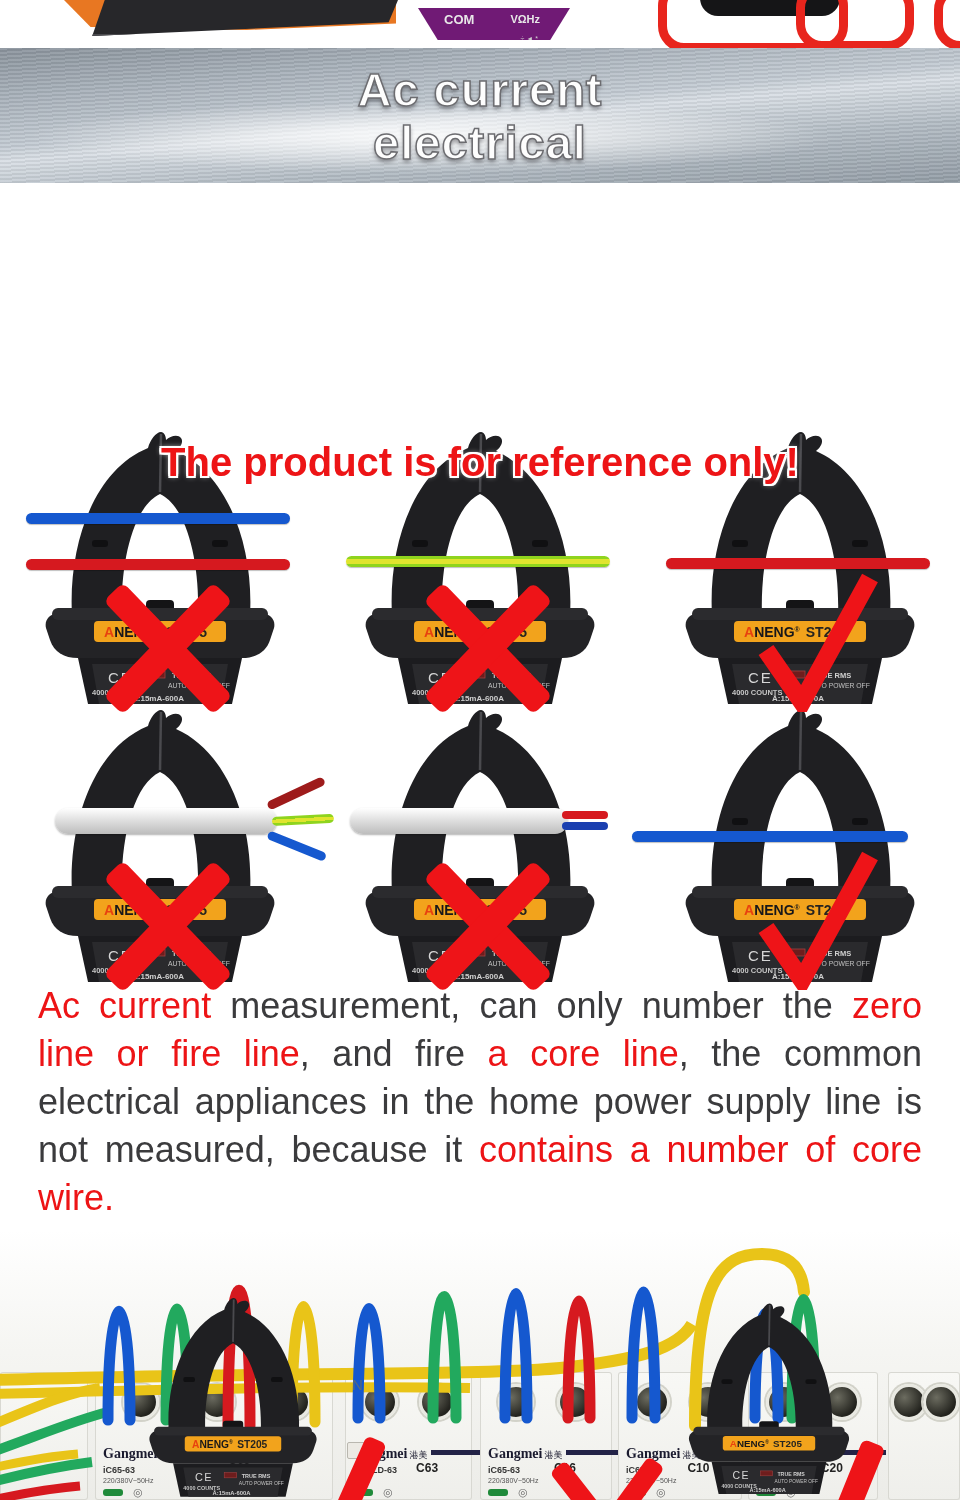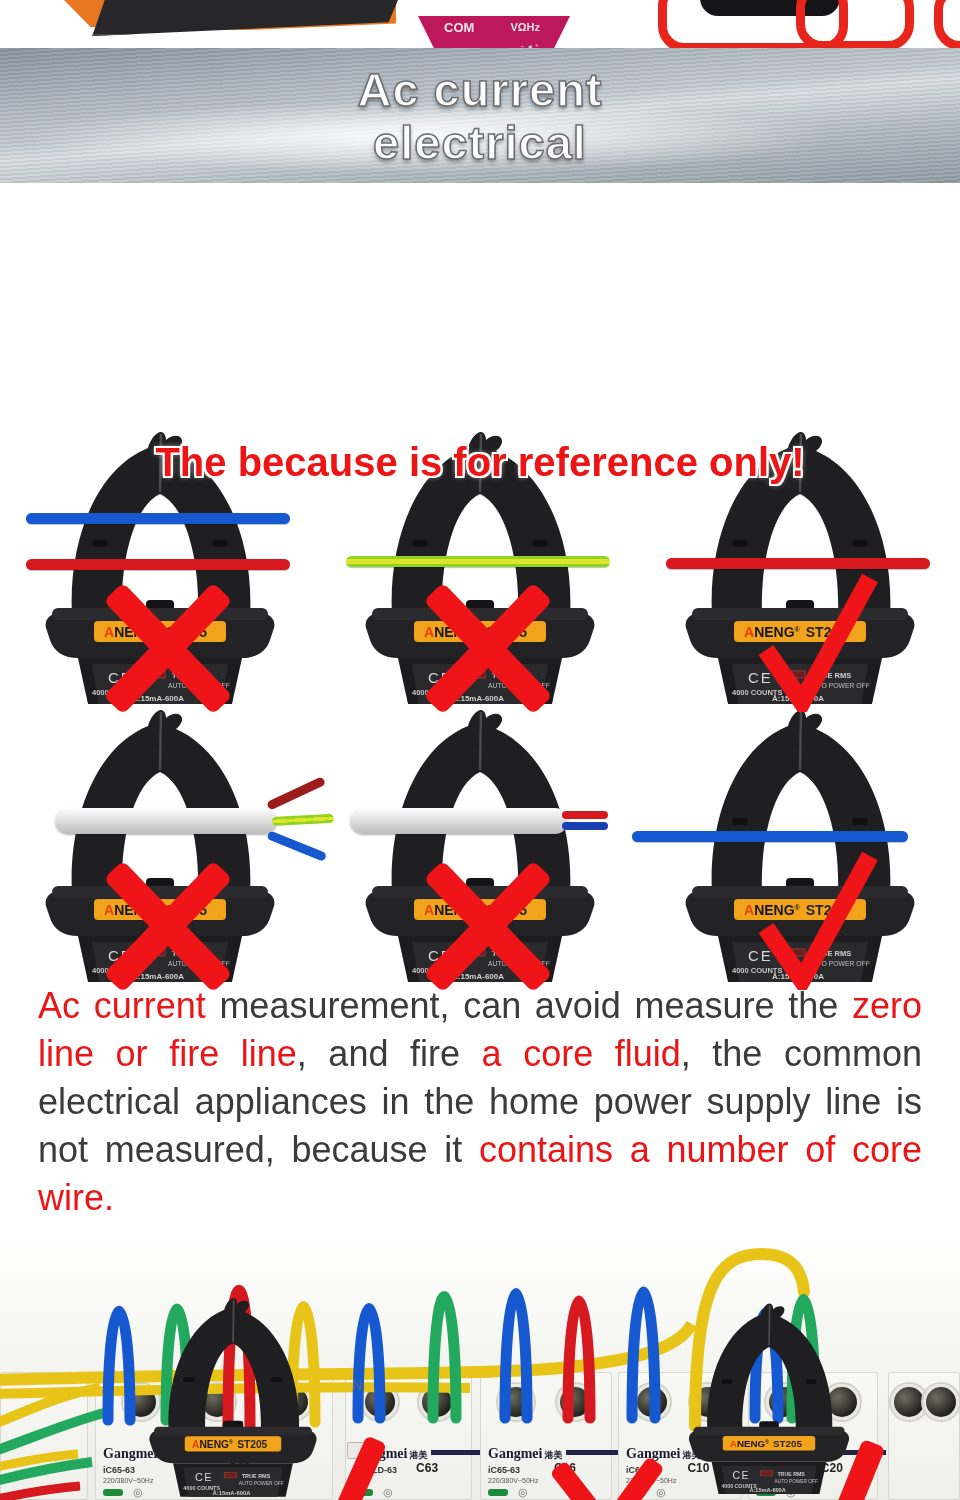--- a/index.html
+++ b/index.html
@@ -5,21 +5,21 @@
   html,body{margin:0;padding:0;background:#fff}
   .page{position:relative;width:960px;height:1500px;overflow:hidden;background:#fff;
         font-family:"Liberation Sans",sans-serif}
 
   
   .top-strip{position:absolute;top:0;left:0;width:960px;height:46px}
   .box-orange{position:absolute;left:64px;top:0;width:332px;height:30px;background:#e87722;
               clip-path:polygon(0 0,100% 0,100% 78%,55% 100%,8% 90%)}
   .box-dark{position:absolute;left:86px;top:0;width:312px;height:34px;background:#27272a;
             clip-path:polygon(6% 0,100% 0,97% 62%,2% 100%);border-bottom:2px solid #4a4a4e}
-  .meter-bottom{position:absolute;left:418px;top:16px;width:152px;height:40px;background:#be185d;
+  .meter-bottom{position:absolute;left:418px;top:8px;width:152px;height:32px;background:#701a75;
                 clip-path:polygon(0 0,100% 0,87% 100%,13% 100%);color:#e8e8e8}
   .meter-bottom .com{position:absolute;left:26px;top:4px;font-size:13px;font-weight:bold}
   .meter-bottom .vblock{position:absolute;right:30px;top:1px;text-align:right}
   .meter-bottom .vohz{font-size:11px;font-weight:bold}
   .meter-bottom .picons{font-size:7px;letter-spacing:2px;color:#cfcfcf}
   .red-blob{position:absolute;left:700px;top:-6px;width:140px;height:22px;background:#151517;
             border-radius:0 0 18px 18px}
   .red-ring{position:absolute;border:9px solid #e8251d;border-radius:26px}
   .ring1{left:658px;top:-20px;width:172px;height:54px}
   .ring2{left:796px;top:-18px;width:100px;height:50px}
@@ -71,21 +71,21 @@
          background:linear-gradient(#ffffff,#f5f5f2 45%,#ececе8 100%)}
   .photo{background:linear-gradient(#ffffff,#f5f5f2 45%,#ecece8 100%)}
   .breakers{position:absolute;top:142px;left:0;width:960px;height:128px;z-index:1}
   .breaker{position:absolute;top:0;height:128px;background:linear-gradient(#f8f8f5,#efefeb);
            border-radius:3px;box-shadow:0 0 0 1px #d8d8d2 inset}
   .screw{position:absolute;top:12px;width:30px;height:30px;border-radius:50%;
          background:radial-gradient(circle at 35% 35%,#6c6c60,#23231e 70%);
          border:3px solid #e9e9e2;box-shadow:0 0 0 2px #d2d2c9}
   .brandline{position:absolute;top:72px;left:8px;white-space:nowrap;color:#1a1a2e}
   .brand{font-family:"Liberation Serif",serif;font-weight:bold;font-size:14px}
-  .cjk{font-size:9px;font-weight:bold;margin-left:2px}
+  .cjk{font-size:9px;font-weight:normal;margin-left:2px}
   .dash{display:inline-block;width:52px;height:5px;background:#232347;margin-left:4px;vertical-align:3px}
   .model{position:absolute;top:89px;left:56%;font-size:12px;font-weight:bold;color:#222}
   .series{position:absolute;top:93px;left:8px;font-size:9px;font-weight:bold;color:#333}
   .rating{position:absolute;top:105px;left:8px;font-size:7px;color:#555}
   .certrow{position:absolute;top:114px;left:8px;display:flex;align-items:center;gap:10px}
   .pill{display:inline-block;width:20px;height:7px;border-radius:3px;background:#1f8a3a}
   .ccc{font-size:11px;color:#666}
   .lever{position:absolute;left:347px;top:212px;width:28px;height:15px;background:#eceae4;
          border:1px solid #b9b7af;border-radius:2px;z-index:1}
   .n-label{position:absolute;left:352px;top:146px;z-index:4;font-size:15px;color:#5a6b7a}
@@ -122,21 +122,21 @@
 
   <div class="banner">
     <div class="banner-title">
       <span>Ac current</span>
       <span>electrical</span>
     </div>
   </div>
 
 
   <div class="grid">
-    <div class="watermark">The because is for reference only!</div>
+    <div class="watermark">The product is for reference only!</div>
   <div class="cell">
     <svg class="clamp" viewBox="0 0 260 280" width="260" height="280">
       <path fill="#1f1f22" fill-rule="evenodd" d="M42,192 C38,120 64,46 118,24 C120,16 126,8 131,8
         C134,8 136,12 136,16 C140,12 148,10 151,14 C154,18 150,24 146,27 C198,50 224,122 220,192
         L168,192 C170,136 156,82 130,70 C104,82 90,136 92,192 Z"></path>
       <path d="M131,10 L130,68" stroke="#4a4a4e" stroke-width="2.5" fill="none"></path>
       <rect x="62" y="116" width="16" height="7" rx="3" fill="#0a0a0c" opacity="0.7"></rect>
       <rect x="182" y="116" width="16" height="7" rx="3" fill="#0a0a0c" opacity="0.7"></rect>
       <rect x="116" y="176" width="28" height="12" rx="4" fill="#141416"></rect>
       <path d="M26,190 C20,190 14,196 16,204 L20,216 C24,228 34,234 48,234 L212,234 C226,234 236,228
@@ -309,21 +309,21 @@
     <div class="wires">
           <div class="wire" style="top: 129px; background: rgb(21, 88, 207); left: -8px; width: 276px;"></div>
         </div>
 
     <svg class="check" viewBox="0 0 120 140" width="120" height="140">
       <polyline points="8,78 44,130 112,6" fill="none" stroke="#ee1418" stroke-width="18"></polyline>
     </svg>
   </div>
     </div>
 
-  <p class="para para2"><span class="red">Ac current </span><span>measurement, can avoid measure the </span><span class="red">zero line or fire line</span><span>, and fire </span><span class="red">a core fluid</span><span>, the common electrical appliances in the home power supply line is not measured, because it </span><span class="red">contains a number of core wire.</span></p>
+  <p class="para para2"><span class="red">Ac current </span><span>measurement, can only number the </span><span class="red">zero line or fire line</span><span>, and fire </span><span class="red">a core line</span><span>, the common electrical appliances in the home power supply line is not measured, because it </span><span class="red">contains a number of core wire.</span></p>
 
   <div class="photo">
     <div class="dark-corner"></div>
     <div class="breakers">
         <div class="breaker" style="left: 0px; width: 88px;">
     <div class="screws"></div>
     <div class="brandline"><span class="brand"></span><span class="cjk"></span></div>
     <div class="model"></div>
     <div class="series"></div>
     <div class="rating"></div>

